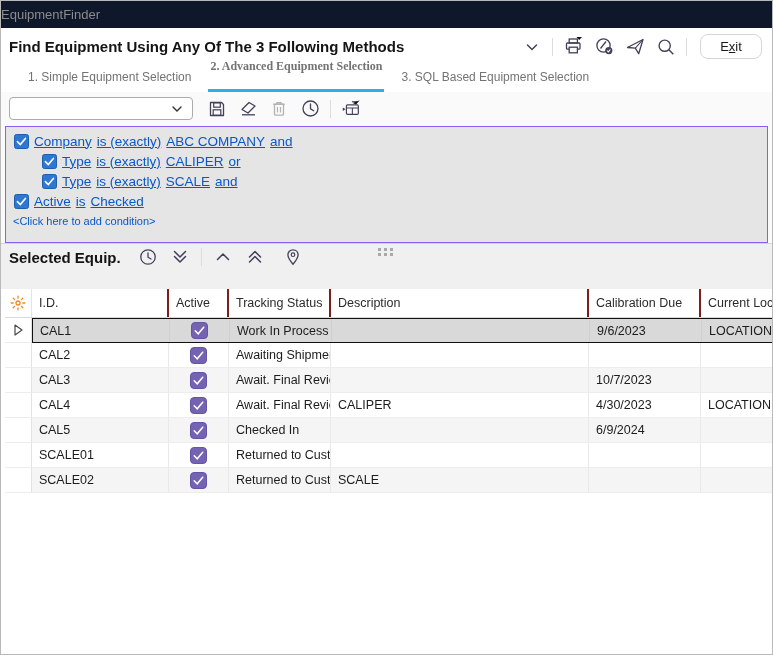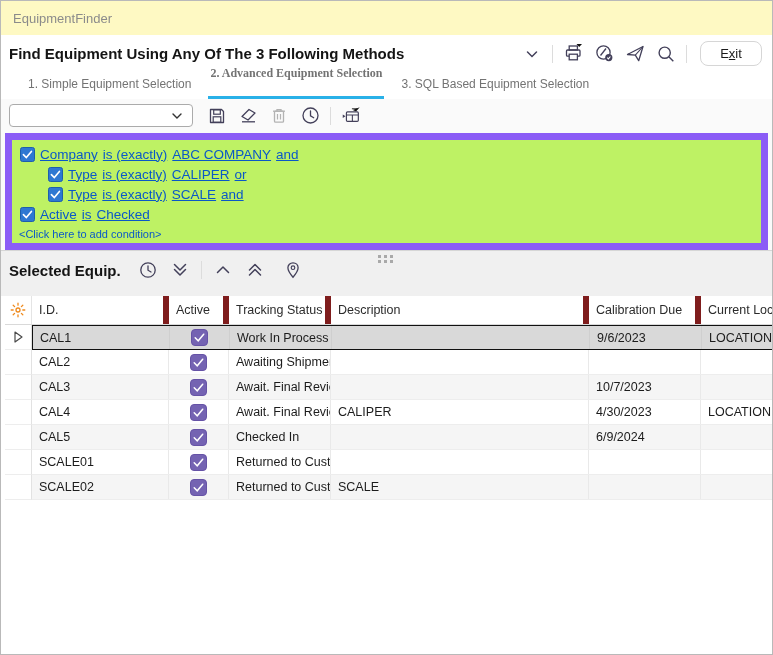--- a/index.html
+++ b/index.html
@@ -2,22 +2,22 @@
 <html><head>
 <meta charset="utf-8">
 <style>
   * { box-sizing: border-box; margin: 0; padding: 0; }
   html,body { width:773px; height:655px; }
   body { font-family:"Liberation Sans", sans-serif; background:#fff; }
   .window { position:relative; width:773px; height:655px; border:1px solid #b9b9b9;
             background:#fff; overflow:hidden; }
 
   
-  .titlebar { height:34px; background:#fef9c3; display:flex; align-items:center;
-              padding-left:12px; font-size:13px; color:#8b8b8b; }
+  .titlebar { height:27px; background:#0f172a; display:flex; align-items:center;
+              font-size:13px; color:#8b8b8b; }
 
   
   .header { height:37px; display:flex; align-items:center; padding:0 10px 0 8px; background:#fff; }
   .header-title { flex:1; font-size:15px; font-weight:bold; color:#141414; }
   .header-icons { display:flex; align-items:center; gap:9px; }
   .icon-btn { width:22px; height:22px; display:flex; align-items:center; justify-content:center; }
   .vsep { width:1px; height:18px; background:#dcdcdc; }
   .exit-btn { margin-left:4px; min-width:62px; height:25px; background:#fff;
               border:1px solid #d6d6d6; border-radius:8px; font-size:13px; color:#1a1a1a;
               display:flex; align-items:center; justify-content:center;
@@ -30,43 +30,43 @@
   .tab.active { font-weight:bold; border-bottom-color:#29b1e8; padding-bottom:15px; border-bottom-width:3px;font-family:Liberation Serif, serif; }
 
   
   .toolbar { height:33px; background:#fafafa; display:flex; align-items:center; padding-left:8px; }
   .combo { width:184px; height:23px; background:#fff; border:1px solid #ababab; border-radius:4px;
            display:flex; align-items:center; justify-content:flex-end; padding-right:8px; margin-right:13px; }
   .tool-icons { display:flex; align-items:center; gap:9px; }
 
   
   .cond-wrap { background:#fafafa; padding:1px 4px 0 4px; }
-  .cond-panel { height:117px; background:#bef264; border:7px solid #8b5cf6; padding-top:4px; overflow:hidden; }
+  .cond-panel { height:117px; background:#e5e5e5; border:1px solid #8b5cf6; padding-top:4px; overflow:hidden; }
   .cond-row { height:20px; display:flex; align-items:center; gap:5px; font-size:13.5px; }
   .cond-row .cb { display:flex; align-items:center; }
   .cond-link { color:#0a58c8; text-decoration:underline; white-space:nowrap; }
   .add-cond { height:19px; display:flex; align-items:center; padding-left:7px;
               color:#0a58c8; font-size:11px; }
 
   
   .split-zone { height:46px; background:#f0f0f0; border-top:1px solid #d6d6d6; position:relative; }
   .grip { position:absolute; top:4px; left:377px; display:grid; grid-template-columns:repeat(3,4px);
           grid-auto-rows:4px; gap:1px 2px; }
   .grip span { width:3px; height:3px; background:#a9a9a9; }
-  .section-row { position:absolute; left:0; bottom:12px; right:0; height:28px;
+  .section-row { position:absolute; left:0; bottom:18px; right:0; height:28px;
                  display:flex; align-items:center; padding-left:8px; }
   .section-title { font-size:15px; font-weight:bold; color:#141414; width:128px; }
   .section-icons { display:flex; align-items:center; gap:10px; }
 
   
   .grid { margin-left:4px; width:800px; font-size:12.5px; color:#1c1c1c; background:#fff; }
   .grow { display:flex; height:25px; }
   .ghead { display:flex; height:29px; background:#fff; border-bottom:1px solid #d9d9d9; }
   .hcell { display:flex; align-items:center; padding-left:7px; color:#2b2b2b;
-           border-right:6px solid #7f1d1d; overflow:hidden; white-space:nowrap; }
+           border-right:2px solid #7f1d1d; overflow:hidden; white-space:nowrap; }
   .corner { display:flex; align-items:center; justify-content:center; border-right:1px solid #e4e4e4; }
   .c-sel{width:27px; flex:none;} .c-id{width:137px; flex:none;} .c-active{width:60px; flex:none;}
   .c-track{width:102px; flex:none;} .c-desc{width:258px; flex:none;} .c-due{width:112px; flex:none;}
   .c-loc{width:160px; flex:none;}
   .rowhead { width:27px; flex:none; background:#fff; border-right:1px solid #e2e2e2;
              border-bottom:1px solid #ededed; display:flex; align-items:center; justify-content:center; }
   .rowdata { display:flex; flex:1; border-bottom:1px solid #ededed; background:#fff; }
   .grow.alt .rowdata { background:#f5f5f5; }
   .grow.selected .rowdata { background:#d9d9d9; border:1.5px solid #111; border-right:none; }
   .gcell { display:flex; align-items:center; padding-left:7px; overflow:hidden; white-space:nowrap;

